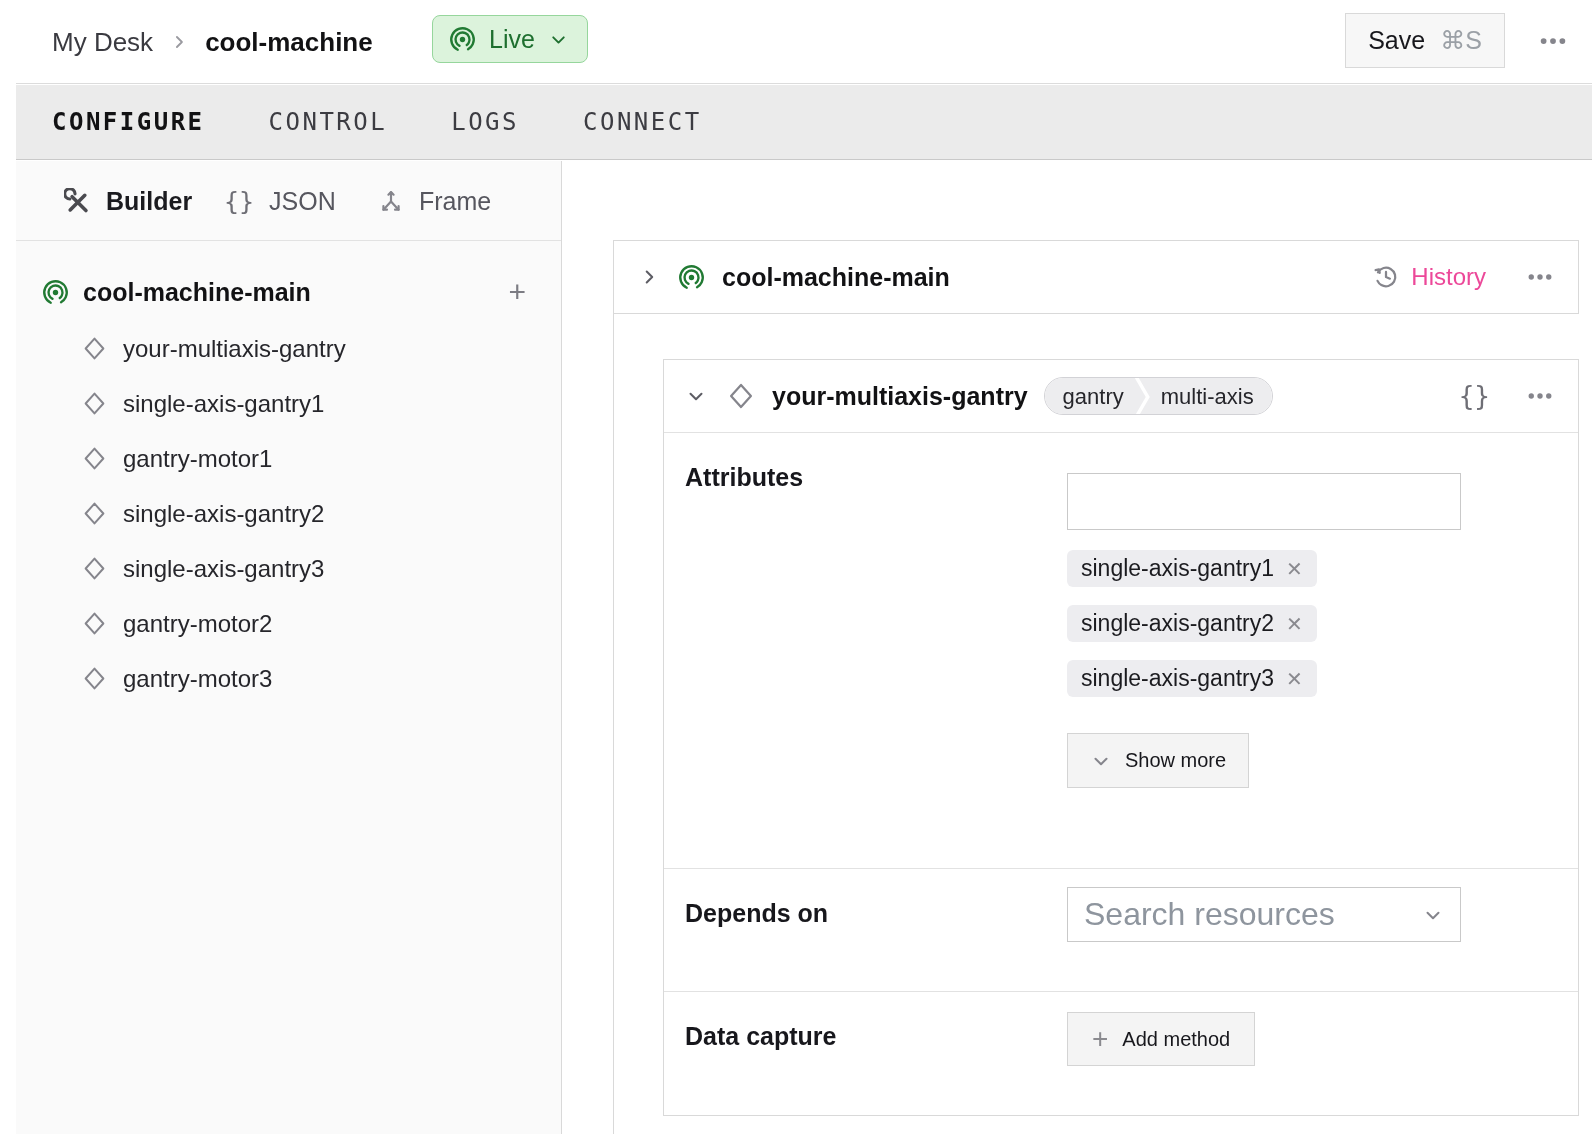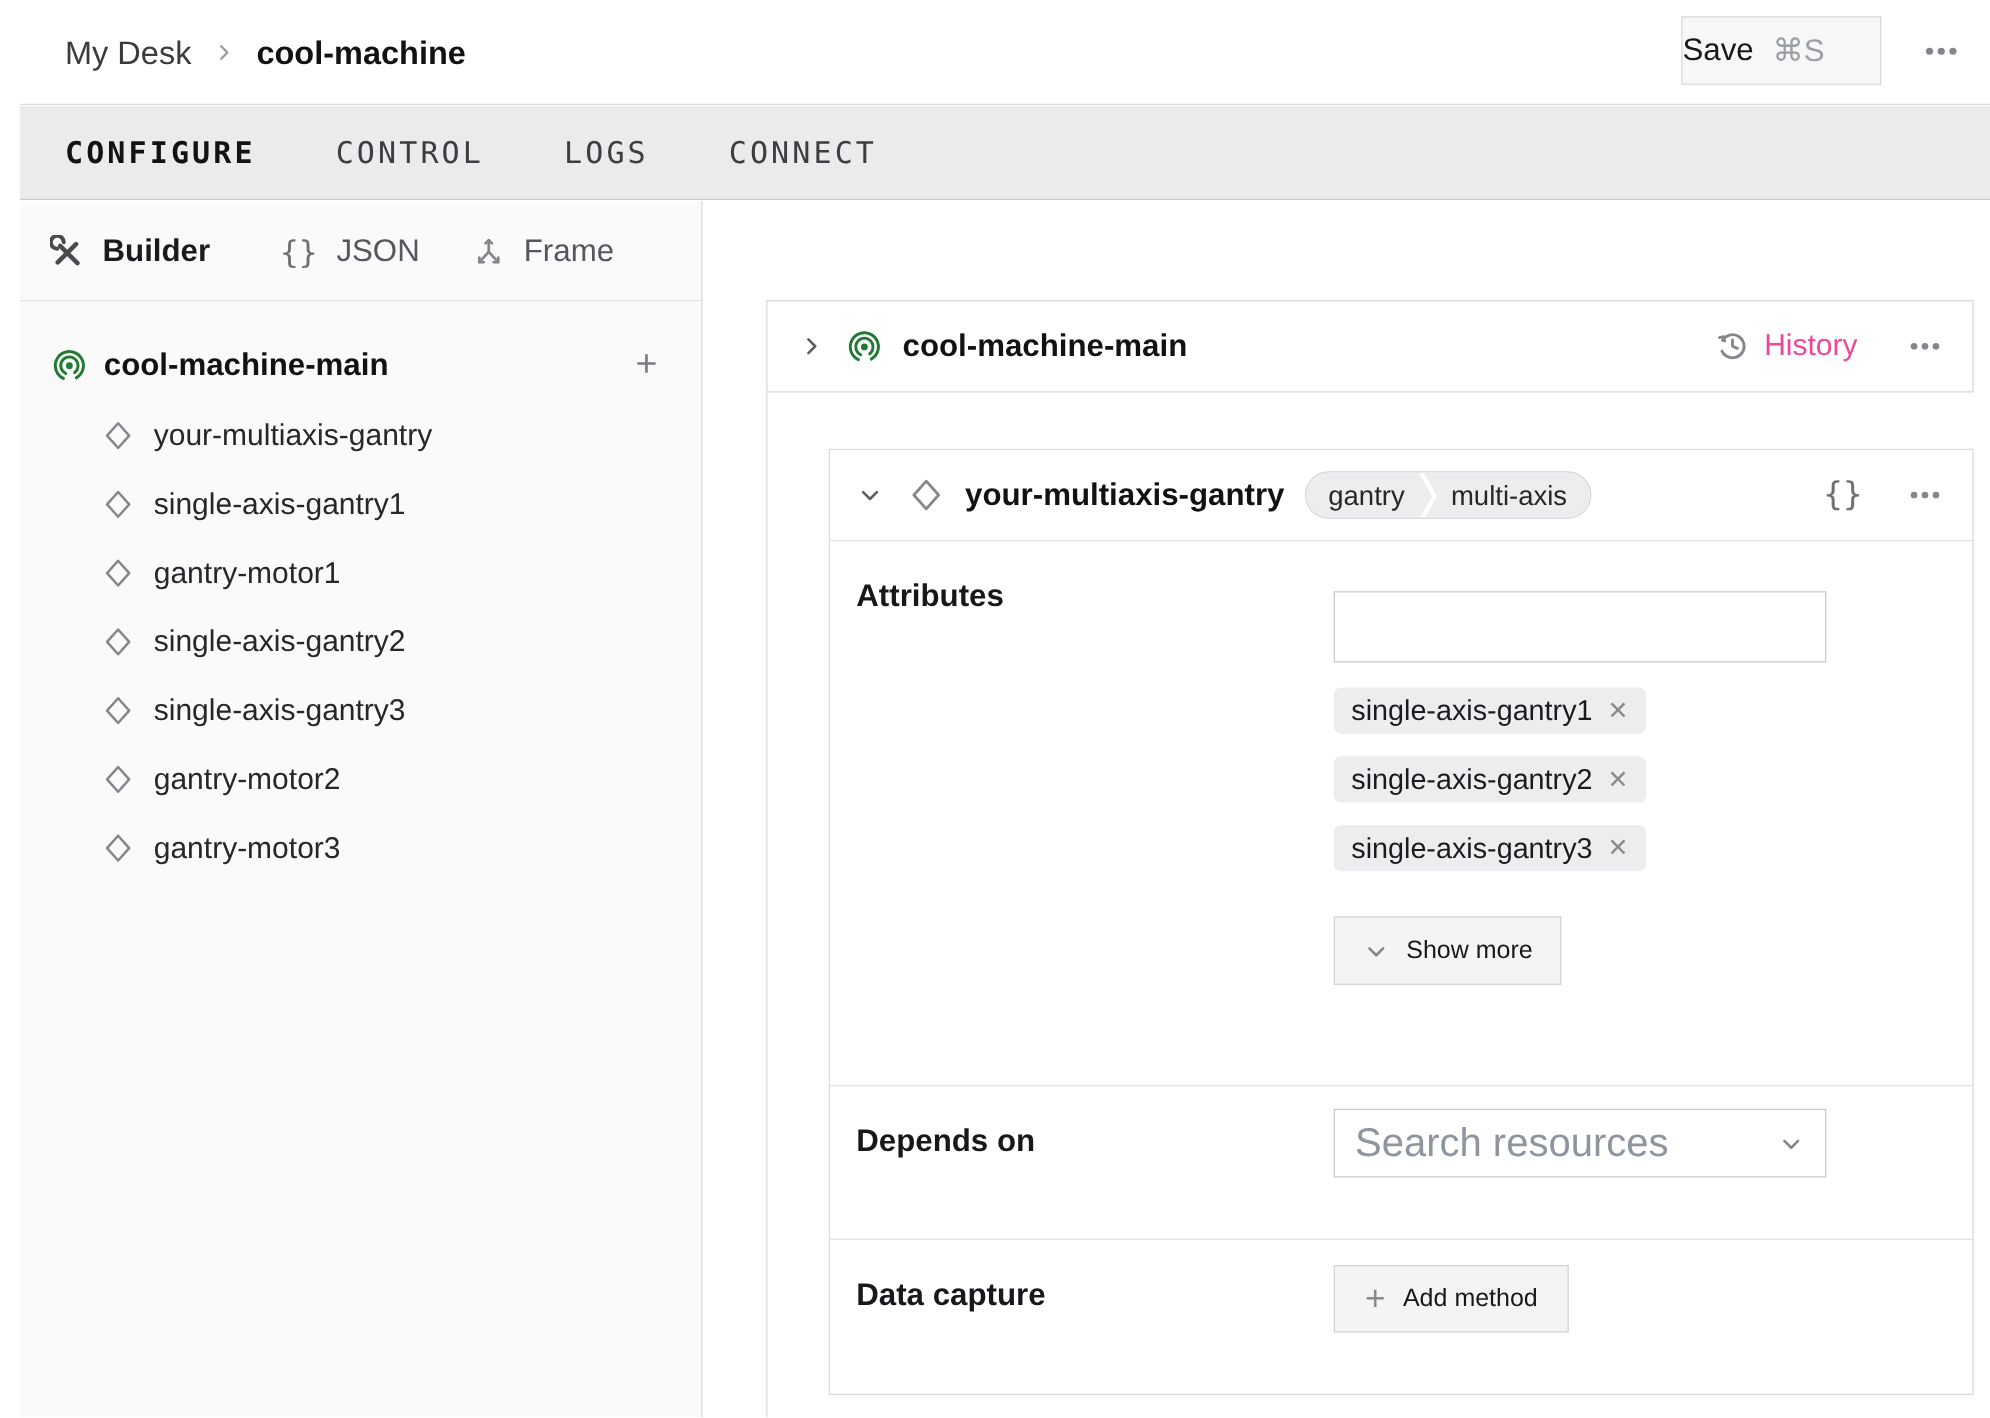--- a/index.html
+++ b/index.html
@@ -9,37 +9,37 @@
   
   .topbar { position:absolute; left:0; top:0; width:1592px; height:84px; background:#fff; border-bottom:1px solid #dcdcdc; }
   .breadcrumb { position:absolute; left:36px; top:0; height:84px; display:flex; align-items:center; gap:16px; }
   .crumb { font-size:26px; color:#3a3a40; }
   .crumb.current { font-weight:bold; color:#121214; }
   .crumb-sep { color:#9a9aa0; display:flex; }
   .live-badge { position:absolute; left:416px; top:15px; height:48px; display:flex; align-items:center; gap:13px;
     padding:0 18px 0 16px; background:#dcf3dc; border:1.5px solid #96d69c; border-radius:8px; color:#1e6f2f; cursor:pointer; }
   .live-badge .live-text { font-size:25px; color:#1e6f2f; }
   .topbar .save-btn { position:absolute; left:1329px; top:13px; width:160px; height:55px; background:#f7f7f7;
-    border:1px solid #d9d9d9; display:flex; align-items:center; gap:15px; cursor:pointer; }
+    border:1px solid #d9d9d9; display:flex; align-items:center; justify-content:center; gap:15px; cursor:pointer; }
   .save-btn .save-text { font-size:25px; color:#17171c; }
   .save-btn .shortcut { font-size:25px; color:#9ba0a6; }
   .icon-btn { background:none; border:none; cursor:pointer; display:flex; align-items:center; justify-content:center; }
   .topbar-menu { position:absolute; left:1512px; top:26px; width:50px; height:30px; }
 
   
   .tabbar { position:absolute; left:0; top:85px; width:1592px; height:75px; background:#ebebeb;
     border-bottom:1px solid #c9c9c9; display:flex; align-items:center; gap:64px; padding-left:36px; }
   .tab { font-family:"DejaVu Sans Mono", monospace; font-size:24px; letter-spacing:2.5px; color:#3c3c42; cursor:pointer; background:none; border:none; }
   .tab.active { font-weight:bold; color:#121214; }
 
   
   .sidebar { position:absolute; left:0; top:161px; width:546px; height:973px; background:#fafafa; border-right:1px solid #d9d9d9; }
   .modes { position:relative; height:80px; border-bottom:1px solid #e2e2e2; }
   .mode { position:absolute; top:0; height:80px; display:flex; align-items:center; gap:15px; cursor:pointer; background:none; border:none; }
-  .mode-builder { left:24px; }
+  .mode-builder { left:48px; }
   .mode-json { left:208px; }
   .mode-frame { left:362px; }
   .mode-label { font-size:25px; color:#56565e; }
   .mode.active .mode-label { font-weight:bold; color:#1b1b1f; }
   .braces { font-family:"DejaVu Sans Mono", monospace; font-size:25px; color:#6e6e75; }
   .tree-root { position:absolute; left:0; top:105px; width:546px; height:52px; display:flex; align-items:center; cursor:pointer; }
   .tree-root .root-icon { margin-left:26px; display:flex; }
   .tree-root .root-label { margin-left:14px; font-size:25px; font-weight:bold; color:#121214; }
   .tree-root .add-btn { position:absolute; right:36px; font-size:30px; color:#7c7c83; font-weight:400; }
   .tree-items { position:absolute; left:0; top:160px; width:546px; }
@@ -154,20 +154,33 @@
   <header class="topbar">
     <div class="breadcrumb">
       <span class="crumb">My Desk</span>
       <span class="crumb-sep">
         <svg width="20" height="20" viewBox="0 0 24 24">
             <use href="#ic-chevron-right"></use>
           </svg>
       </span>
       <span class="crumb current">cool-machine</span>
     </div>
+    <button class="live-badge">
+      <span class="icon green">
+        <svg width="27" height="27" viewBox="0 0 24 24">
+            <use href="#ic-broadcast"></use>
+          </svg>
+      </span>
+      <span class="live-text">Live</span>
+      <span class="icon" style="color:#1e6f2f">
+        <svg width="21" height="21" viewBox="0 0 24 24">
+            <use href="#ic-chevron-down"></use>
+          </svg>
+      </span>
+    </button>
     <button class="save-btn">
       <span class="save-text">Save</span>
       <span class="shortcut">⌘S</span>
     </button>
     <button class="icon-btn topbar-menu gray-icon">
       <svg width="30" height="30" viewBox="0 0 24 24">
           <use href="#ic-meatball"></use>
         </svg>
     </button>
   </header>

